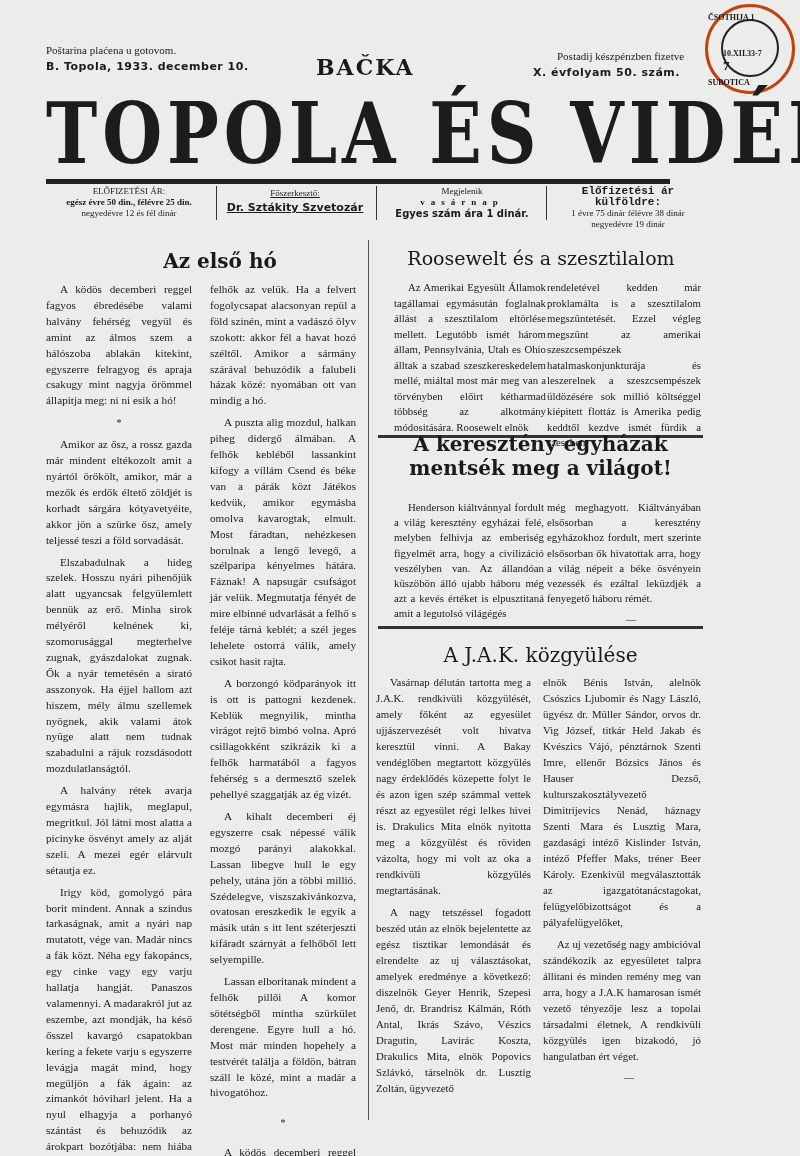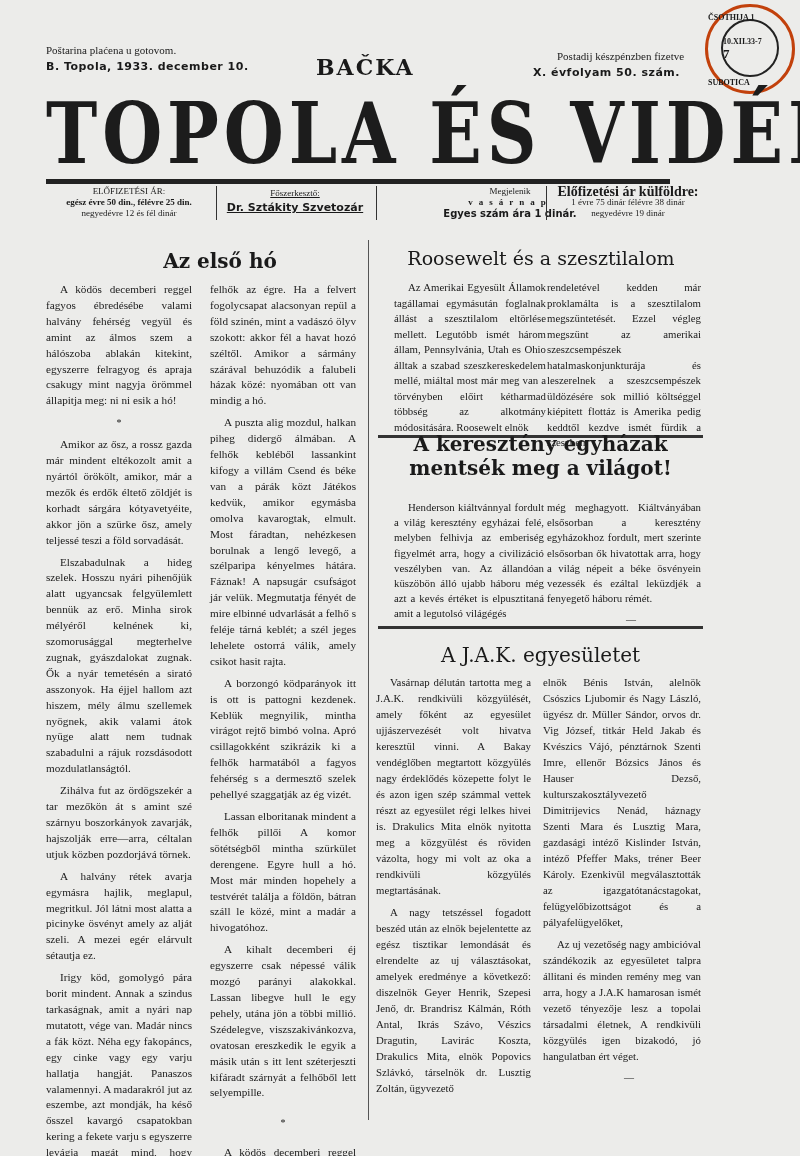--- a/index.html
+++ b/index.html
@@ -33,71 +33,70 @@
 
 <div class="abs hdr-small" style="left:46px;top:44px;">Poštarina plaćena u gotovom.</div>
 <div class="abs hdr-bold" style="left:46px;top:60px;">B. Topola, 1933. december 10.</div>
 <div class="abs bacska" style="left:316px;top:54px;">BAČKA</div>
 <div class="abs hdr-small" style="left:557px;top:50px;">Postadij készpénzben fizetve</div>
 <div class="abs hdr-bold" style="left:533px;top:66px;">X. évfolyam 50. szám.</div>
 
 <div class="abs stamp" style="left:705px;top:4px;">
   <div style="font-size:8px;position:absolute;top:6px;width:100%;">ČSOTHIJA 1</div>
   <div class="stamp-inner">
-    <div style="margin-top:16px;font-size:8px;">10.XII.33-7</div>
+    <div style="margin-top:28px;font-size:8px;">10.XII.33-7</div>
     <div style="font-size:13px;">7</div>
   </div>
   <div style="font-size:8px;position:absolute;bottom:4px;width:100%;">SUBOTICA</div>
 </div>
 
 <div class="abs masthead" style="left:46px;top:92px;width:800px;white-space:nowrap;">TOPOLA ÉS VIDÉKE</div>
 
 <div class="abs rule-thick" style="left:46px;top:179px;width:624px;"></div>
 
 <div class="abs info-cell" style="left:44px;top:186px;width:170px;">
   <div>ELŐFIZETÉSI ÁR:</div>
   <div style="font-weight:bold;">egész évre 50 din., félévre 25 din.</div>
   <div>negyedévre 12 és fél dinár</div>
 </div>
 <div class="abs vline" style="left:216px;top:186px;height:34px;"></div>
 <div class="abs info-cell" style="left:220px;top:188px;width:150px;text-decoration:underline;">
   <div>Főszerkesztő:</div>
   <div style="font-family:'DejaVu Sans',sans-serif;font-weight:bold;font-size:11px;margin-top:3px;">Dr. Sztákity Szvetozár</div>
 </div>
 <div class="abs vline" style="left:376px;top:186px;height:34px;"></div>
-<div class="abs info-cell" style="left:378px;top:186px;width:168px;margin-left:48px;">
+<div class="abs info-cell" style="left:378px;top:186px;width:168px;">
   <div>Megjelenik</div>
   <div style="font-weight:bold;letter-spacing:6px;">vasárnap</div>
   <div style="font-family:'DejaVu Sans',sans-serif;font-weight:bold;font-size:10px;">Egyes szám ára 1 dinár.</div>
 </div>
 <div class="abs vline" style="left:546px;top:186px;height:34px;"></div>
 <div class="abs info-cell" style="left:548px;top:186px;width:160px;">
-  <div style="font-family:Liberation Serif, serif;font-weight:bold;font-size:14px;">Előfizetési ár külföldre:</div>
+  <div style="font-family:Liberation Mono, monospace;font-weight:bold;font-size:11px;">Előfizetési ár külföldre:</div>
   <div>1 évre 75 dinár félévre 38 dinár</div>
   <div>negyedévre 19 dinár</div>
 </div>
 
 <div class="abs art-title" style="left:140px;top:249px;width:160px;font-size:20px;">Az első hó</div>
 
 <div class="abs col" style="left:46px;top:282px;width:146px;">
   <p>A ködös decemberi reggel fagyos ébredésébe valami halvány fehérség vegyül és amint az álmos szem a hálószoba ablakán kitekint, egyszerre felragyog és apraja csakugy mint nagyja örömmel állapitja meg: ni ni esik a hó!</p>
   <p class="divider" style="text-indent:0;">*</p>
   <p>Amikor az ősz, a rossz gazda már mindent eltékozolt amit a nyártól örökölt, amikor, már a mezők és erdők éltető zöldjét is korhadt sárgára kótyavetyéite, akkor jön a szürke ősz, amely teljessé teszi a föld sorvadását.</p>
   <p>Elszabadulnak a hideg szelek. Hosszu nyári pihenőjük alatt ugyancsak felgyülemlett bennük az erő. Minha sirok mélyéről kelnének ki, szomorusággal megterhelve zugnak, gyászdalokat zugnak. Ők a nyár temetésén a sirató asszonyok. Ha éjjel hallom azt hiszem, mély álmu szellemek nyögnek, akik valami átok nyüge alatt nem tudnak szabadulni a rájuk rozsdásodott mozdulatlanságtól.</p>
-  <p>Zihálva fut az ördögszekér a tar mezőkön át s amint szé szárnyu boszorkányok zavarják, hajszolják erre—arra, céltalan utjuk közben pozdorjává törnek.</p>
   <p>A halvány rétek avarja egymásra hajlik, meglapul, megritkul. Jól látni most alatta a picinyke ösvényt amely az alját szeli. A mezei egér elárvult sétautja ez.</p>
   <p>Irigy köd, gomolygó pára borit mindent. Annak a szindus tarkaságnak, amit a nyári nap mutatott, vége van. Madár nincs a fák közt. Néha egy fakopáncs, egy cinke vagy egy varju hallatja hangját. Panaszos valamennyi. A madarakról jut az eszembe, azt mondják, ha késő ősszel kavargó csapatokban kering a fekete varju s egyszerre levágja magát mind, hogy megüljön a fák ágain: az zimankót hóviharl jelent. Ha a nyul elhagyja a porhanyó szántást és behuzódik az árokpart bozótjába: nem hiába gyülnek a</p>
 </div>
 
 <div class="abs col" style="left:210px;top:282px;width:146px;">
-  <p style="text-indent:0;">felhők az égre. Ha a felvert fogolycsapat alacsonyan repül a föld szinén, mint a vadászó ölyv szokott: akkor fél a havat hozó széltől. Amikor a sármány szárával behuzódik a falubeli házak közé: nyomában ott van mindig a hó.</p>
+  <p style="text-indent:0;">felhők az velük. Ha a felvert fogolycsapat alacsonyan repül a föld szinén, mint a vadászó ölyv szokott: akkor fél a havat hozó széltől. Amikor a sármány szárával behuzódik a falubeli házak közé: nyomában ott van mindig a hó.</p>
   <p>A puszta alig mozdul, halkan piheg didergő álmában. A felhők kebléből lassankint kifogy a villám Csend és béke van a párák közt Játékos kedvük, amikor egymásba omolva kavarogtak, elmult. Most fáradtan, nehézkesen borulnak a lengő levegő, a szélparipa kényelmes hátára. Fáznak! A napsugár csufságot jár velük. Megmutatja fényét de mire elbinné udvarlását a felhő s feléje tárná keblét; a szél jeges lehelete ostorrá válik, amely csikot hasit rajta.</p>
   <p>A borzongó ködparányok itt is ott is pattogni kezdenek. Keblük megnyilik, mintha virágot rejtő bimbó volna. Apró csillagokként szikrázik ki a felhők harmatából a fagyos fehérség s a dermesztő szelek pehellyé szaggatják az ég vizét.</p>
+  <p>A kihalt decemberi éj egyszerre csak népessé válik mozgó parányi alakokkal. Lassan libegve hull le egy pehely, utána jön a többi millió. Szédelegve, viszszakivánkozva, ovatosan ereszkedik le egyik a másik után s itt lent széterjeszti kifáradt szárnyát a felhőből lett selyempille.</p>
   <p>Lassan elboritanak mindent a felhők pillői A komor sötétségből mintha szürkület derengene. Egyre hull a hó. Most már minden hopehely a testvérét találja a földön, bátran száll le közé, mint a madár a hivogatóhoz.</p>
-  <p>A kihalt decemberi éj egyszerre csak népessé válik mozgó parányi alakokkal. Lassan libegve hull le egy pehely, utána jön a többi millió. Szédelegve, viszszakivánkozva, ovatosan ereszkedik le egyik a másik után s itt lent széterjeszti kifáradt szárnyát a felhőből lett selyempille.</p>
   <p class="divider" style="text-indent:0;margin:14px 0;">*</p>
   <p>A ködös decemberi reggel fagyos ébredésébe vami halvány fehérség vegyü és amint az álmos szem a hálószoba ablakán kitekint, egyszerre felragyog és apraja csakugy mint nagyja örömmel állapitja meg: ni ni esik a hó!</p>
 
 </div>
 
 <div class="abs vline" style="left:368px;top:240px;height:880px;background:#555;"></div>
 
 <div class="abs art-title" style="left:376px;top:247px;width:330px;font-size:19px;font-weight:normal;">Roosewelt és a szesztilalom</div>
 <div class="abs col" style="left:394px;top:280px;width:152px;font-size:10.8px;line-height:15.5px;">
   <p>Az Amerikai Egyesült Államok tagállamai egymásután foglalnak állást a szesztilalom eltörlése mellett. Legutóbb ismét három állam, Pennsylvánia, Utah es Ohio álltak a szabad szeszkereskedelem mellé, miáltal most már meg van a törvényben előirt kétharmad többség az alkotmány módositására. Roosewelt elnök</p>
@@ -110,21 +109,21 @@
 <div class="abs art-title" style="left:378px;top:432px;width:325px;font-size:20px;line-height:24px;">A keresztény egyházak mentsék meg a világot!</div>
 <div class="abs col" style="left:394px;top:500px;width:150px;font-size:10.8px;line-height:15.2px;">
   <p>Henderson kiáltvánnyal fordult a világ keresztény egyházai felé, melyben felhivja az emberiség figyelmét arra, hogy a civilizáció veszélyben van. Az állandóan küszöbön álló ujabb háboru még azt a kevés értéket is elpusztitaná amit a legutolsó világégés</p>
 </div>
 <div class="abs col" style="left:547px;top:500px;width:154px;font-size:10.8px;line-height:15.2px;">
   <p style="text-indent:0;">még meghagyott. Kiáltványában elsősorban a keresztény egyházokhoz fordult, mert szerinte elsősorban ők hivatottak arra, hogy a világ népeit a béke ösvényein vezessék és ezáltal leküzdjék a fenyegető háboru rémét.</p>
   <p class="divider">—</p>
 </div>
 <div class="abs" style="left:378px;top:626px;width:325px;height:3px;background:#333;"></div>
 
-<div class="abs art-title" style="left:378px;top:643px;width:325px;font-size:20px;font-weight:normal;">A J.A.K. egyesületet</div>
+<div class="abs art-title" style="left:378px;top:643px;width:325px;font-size:20px;font-weight:normal;">A J.A.K. közgyülése</div>
 <div class="abs col" style="left:376px;top:674px;width:155px;font-size:10.8px;line-height:16px;">
   <p>Vasárnap délután tartotta meg a J.A.K. rendkivüli közgyülését, amely főként az egyesület ujjászervezését volt hivatva keresztül vinni. A Bakay vendéglőben megtartott közgyülés nagy érdeklődés közepette folyt le és azon igen szép számmal vettek részt az egyesület régi lelkes hivei is. Drakulics Mita elnök nyitotta meg a közgyülést és röviden vázolta, hogy mi volt az oka a rendkivüli közgyülés megtartásának.</p>
   <p>A nagy tetszéssel fogadott beszéd után az elnök bejelentette az egész tisztikar lemondását és elrendelte az uj választásokat, amelyek eredménye a következő: diszelnök Geyer Henrik, Szepesi Jenő, dr. Brandrisz Kálmán, Róth Antal, Ikrás Szávo, Vészics Dragutin, Lavirác Koszta, Drakulics Mita, elnök Popovics Szlávkó, társelnök dr. Lusztig Zoltán, ügyvezető</p>
 </div>
 <div class="abs col" style="left:543px;top:674px;width:158px;font-size:10.8px;line-height:16px;">
   <p style="text-indent:0;">elnök Bénis István, alelnök Csószics Ljubomir és Nagy László, ügyész dr. Müller Sándor, orvos dr. Vig József, titkár Held Jakab és Kvészics Vájó, pénztárnok Szenti Imre, ellenőr Bózsics János és Hauser Dezső, kulturszakosztályvezető Dimitrijevics Nenád, háznagy Szenti Mara és Lusztig Mara, gazdasági intéző Kislinder István, intéző Pfeffer Maks, tréner Beer Károly. Ezenkivül megválasztották az igazgatótanácstagokat, felügyelőbizottságot és a pályafelügyelőket,</p>
   <p>Az uj vezetőség nagy ambicióval szándékozik az egyesületet talpra állitani és minden remény meg van arra, hogy a J.A.K hamarosan ismét vezető tényezője lesz a topolai társadalmi életnek, A rendkivüli közgyülés igen bizakodó, jó hangulatban ért véget.</p>
   <p class="divider">—</p>
 </div>
 

